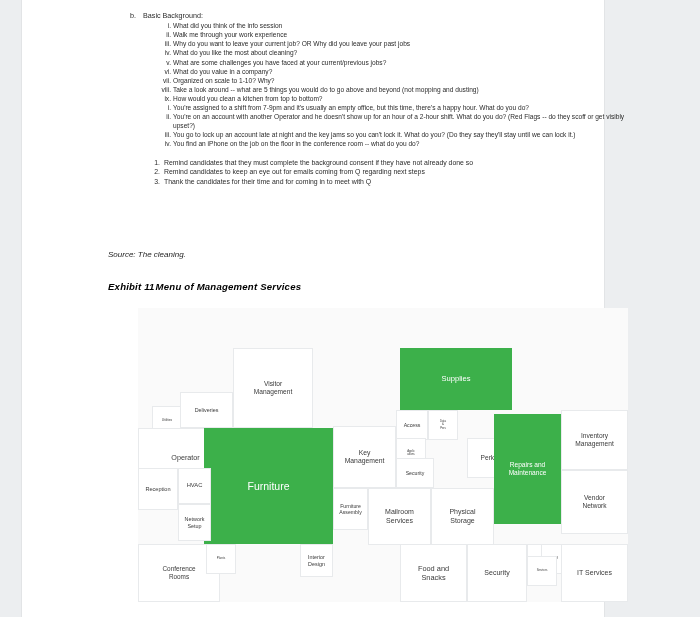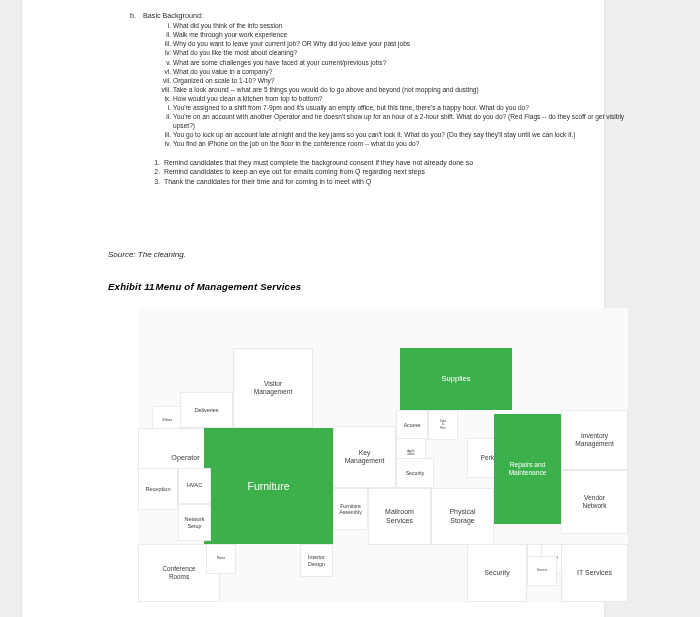--- a/index.html
+++ b/index.html
@@ -238,20 +238,23 @@
         </div>
         <div class="cell" style="left: 0px; top: 236px; width: 82px; height: 58px; font-size: 6.4px;">
           <span class="lbl">Conference Rooms</span>
         </div>
         <div class="cell" style="left: 68px; top: 236px; width: 22px; height: 13px; font-size: 3px;">
           <span class="lbl">Plants</span>
         </div>
         <div class="cell" style="left: 162px; top: 236px; width: 33px; height: 33px; font-size: 5.4px;">
           <span class="lbl">Interior Design</span>
         </div>
+        <div class="cell" style="left: 262px; top: 236px; width: 67px; height: 58px; font-size: 7.4px;">
+          <span class="lbl">Food and Snacks</span>
+        </div>
         <div class="cell" style="left: 329px; top: 236px; width: 60px; height: 58px; font-size: 7px;">
           <span class="lbl">Security</span>
         </div>
         <div class="cell" style="left: 389px; top: 236px; width: 14px; height: 12px; font-size: 2.8px;">
           <span class="lbl">IT</span>
         </div>
         <div class="cell" style="left: 403px; top: 236px; width: 14px; height: 12px; font-size: 2.8px;">
           <span class="lbl">HR</span>
         </div>
         <div class="cell" style="left: 389px; top: 248px; width: 18px; height: 12px; font-size: 2.8px;">

